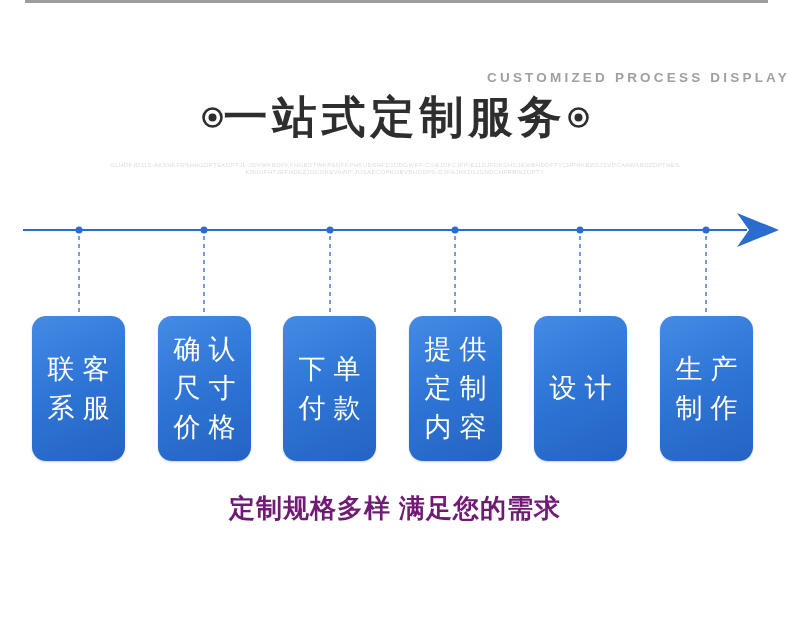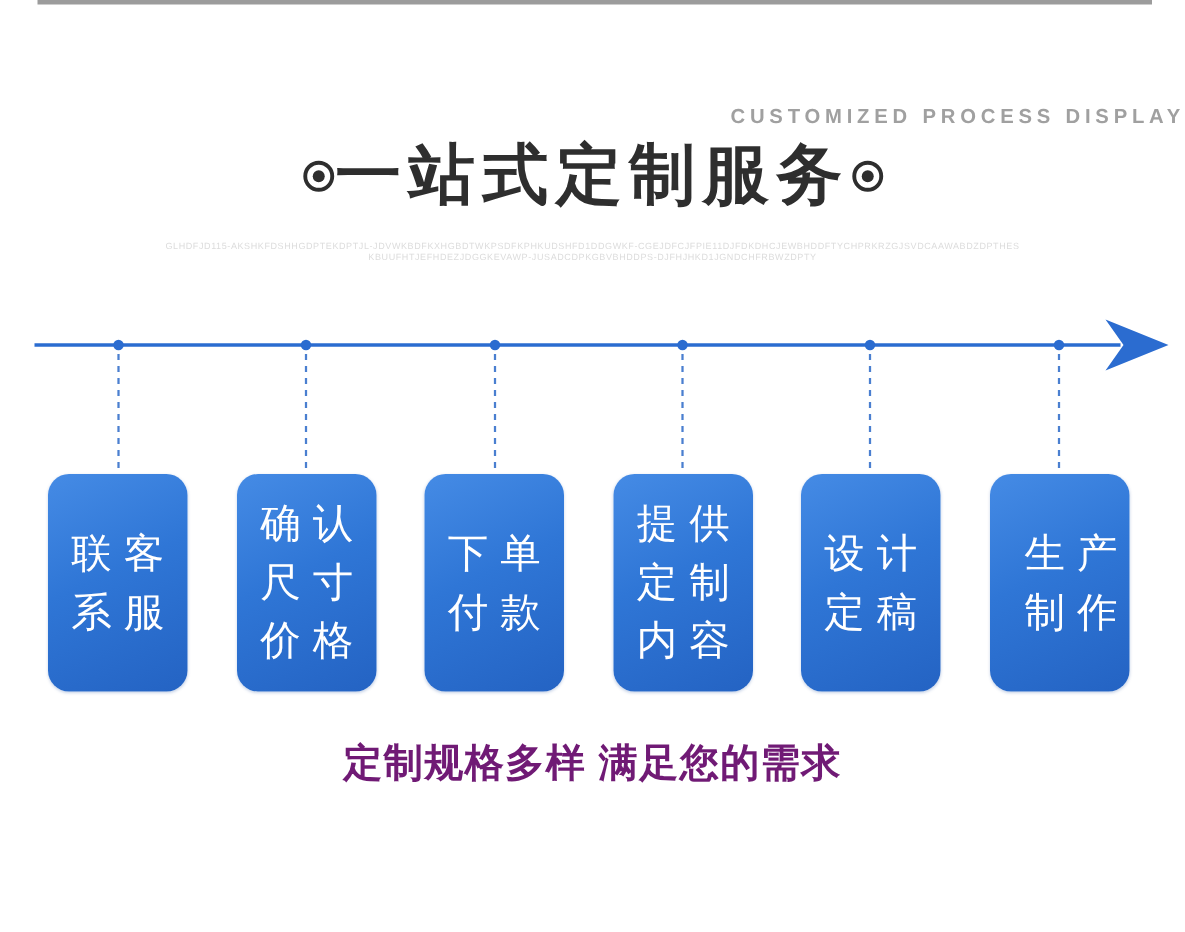--- a/index.html
+++ b/index.html
@@ -94,21 +94,21 @@
     font-weight: 400;
     letter-spacing: 8px;
     text-indent: 8px;
     white-space: nowrap;
   }
   .s1 { left: 32px; }
   .s2 { left: 158px; }
   .s3 { left: 283px; }
   .s4 { left: 409px; }
   .s5 { left: 534px; }
-  .s6 { left: 660px; align-items: flex-end; }
+  .s6 { left: 660px; }
   
   .footer-headline {
     position: absolute;
     top: 493px;
     left: 0;
     width: 100%;
     text-align: center;
     font-size: 26px;
     line-height: 30px;
     font-weight: 700;
@@ -195,21 +195,20 @@
   </div>
 
   <div class="step-card s4">
     <div class="step-line">提供</div>
     <div class="step-line">定制</div>
     <div class="step-line">内容</div>
   </div>
 
   <div class="step-card s5">
     <div class="step-line">设计</div>
-    <div class="step-line">定稿</div>
   </div>
 
   <div class="step-card s6">
     <div class="step-line">生产</div>
     <div class="step-line">制作</div>
   </div>
 
   <div class="footer-headline">定制规格多样 满足您的需求</div>
 
 

